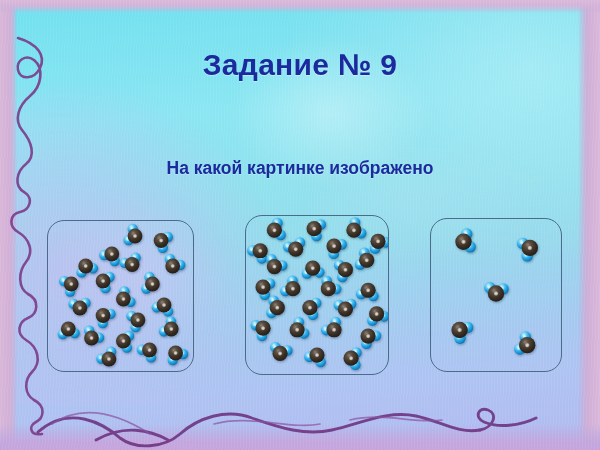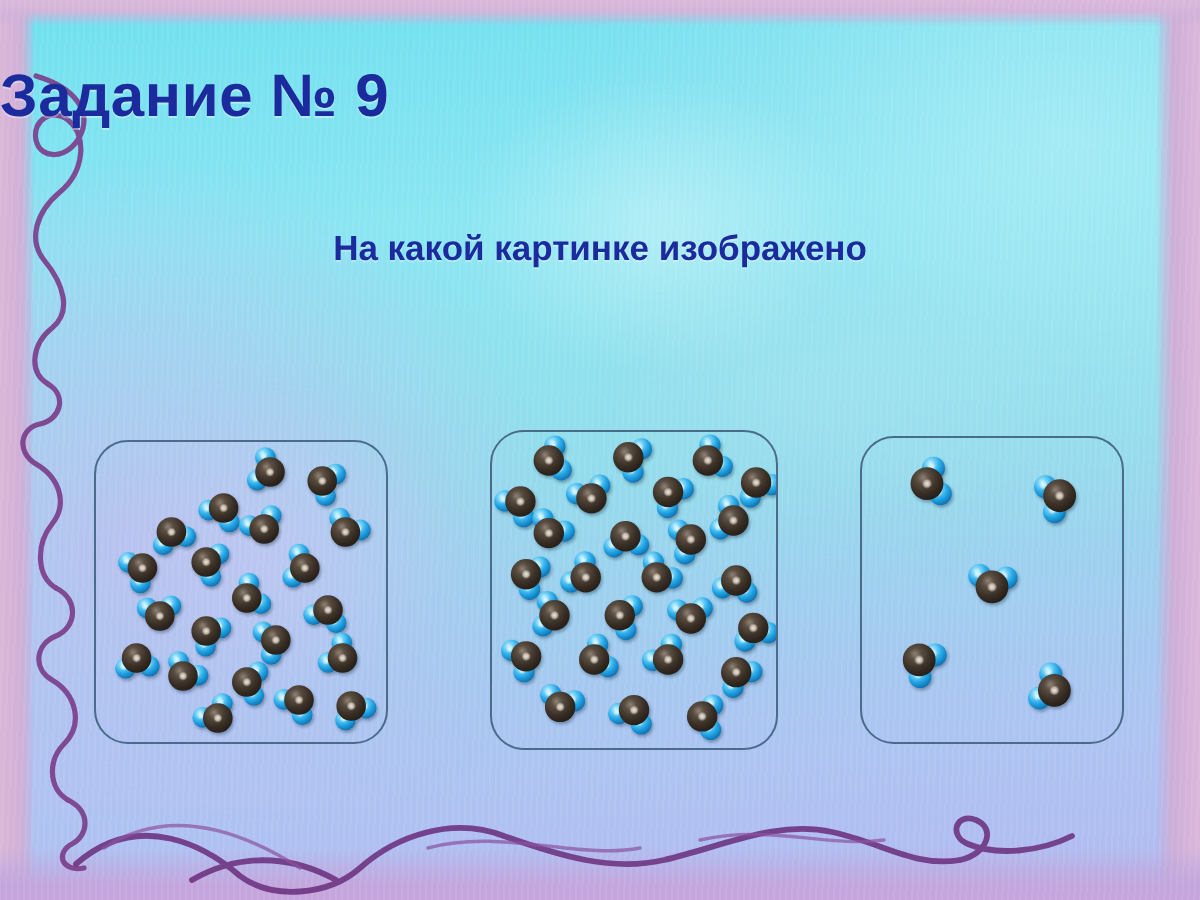--- a/index.html
+++ b/index.html
@@ -123,41 +123,41 @@
   .vine {
     position: absolute;
     left: 0; top: 0;
     width: 600px; height: 450px;
     pointer-events: none;
   }
 
   
   .title {
     position: absolute;
-    left: 0; top: 32px;
+    left: 0; top: 48px;
     width: 600px;
-    text-align: left;
+    text-align: center;
     font-size: 30px;
     font-weight: bold;
     color: #1b2a9c;
     letter-spacing: 0.3px;
     text-shadow: 0 1px 0 rgba(255,255,255,0.35);
   }
   .question {
     position: absolute;
     left: 60px; top: 112px;
     width: 480px;
     text-align: center;
     font-size: 17.5px;
     font-weight: bold;
     line-height: 1.42;
     color: #1b2a9c;
     text-shadow: 0 1px 0 rgba(255,255,255,0.28);
   }
-  .question .qline { display: block; }
+  .question .qline { display: block; margin-top: 44px; }
 
   
   .panels {
     position: absolute;
     left: 0; top: 0;
     width: 600px; height: 450px;
     pointer-events: none;
   }
   .panel {
     position: absolute;

